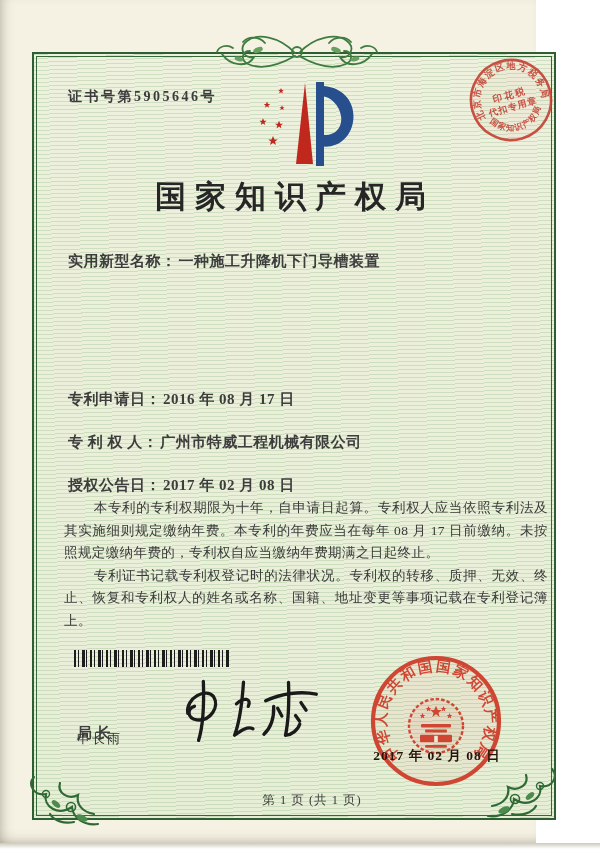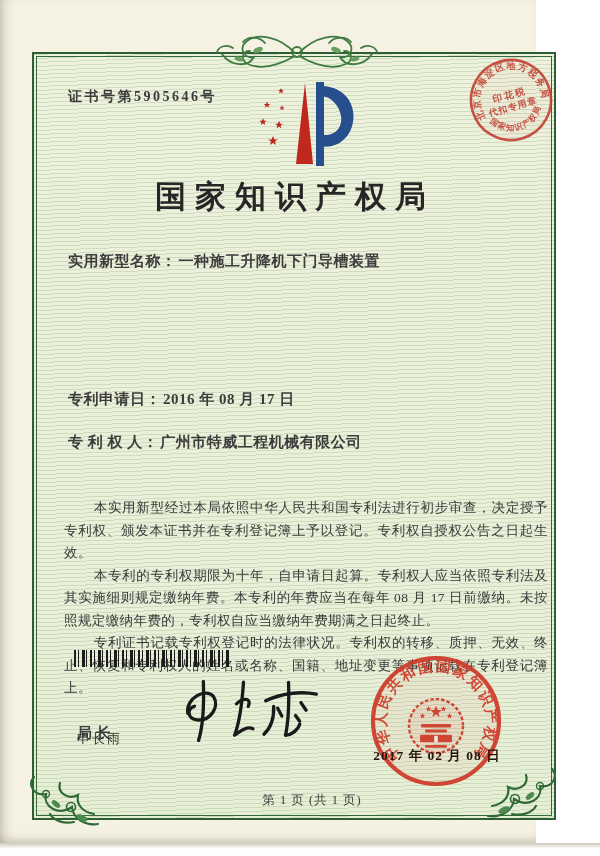--- a/index.html
+++ b/index.html
@@ -134,23 +134,25 @@
 
   <div class="row" style="top:252px">
     <span class="lab">实用新型名称：</span><span class="val">一种施工升降机下门导槽装置</span>
   </div>
   <div class="row" style="top:390px">
     <span class="lab">专利申请日：</span><span class="val">2016 年 08 月 17 日</span>
   </div>
   <div class="row" style="top:433px">
     <span class="lab">专 利 权 人：</span><span class="val">广州市特威工程机械有限公司</span>
   </div>
+  <div class="row" style="top:476px">
+    <span class="lab">授权公告日：</span><span class="val">2017 年 02 月 08 日</span>
+  </div>
 
   <div class="paras">
-    <p>本实用新型经过本局依照中华人民共和国专利法进行初步审查，决定授予专利权、颁发本证书并在专利登记簿上予以登记。专利权自授权公告之日起生效。</p>
     <p>本专利的专利权期限为十年，自申请日起算。专利权人应当依照专利法及其实施细则规定缴纳年费。本专利的年费应当在每年 08 月 17 日前缴纳。未按照规定缴纳年费的，专利权自应当缴纳年费期满之日起终止。</p>
     <p>专利证书记载专利权登记时的法律状况。专利权的转移、质押、无效、终止、恢复和专利权人的姓名或名称、国籍、地址变更等事项记载在专利登记簿上。</p>
   </div>
 
   <div class="barcode"></div>
 
   <div class="director-label">局长</div>
   <div class="director-name">申长雨</div>
 
   <svg class="signature" viewBox="0 0 160 90" aria-hidden="true">

